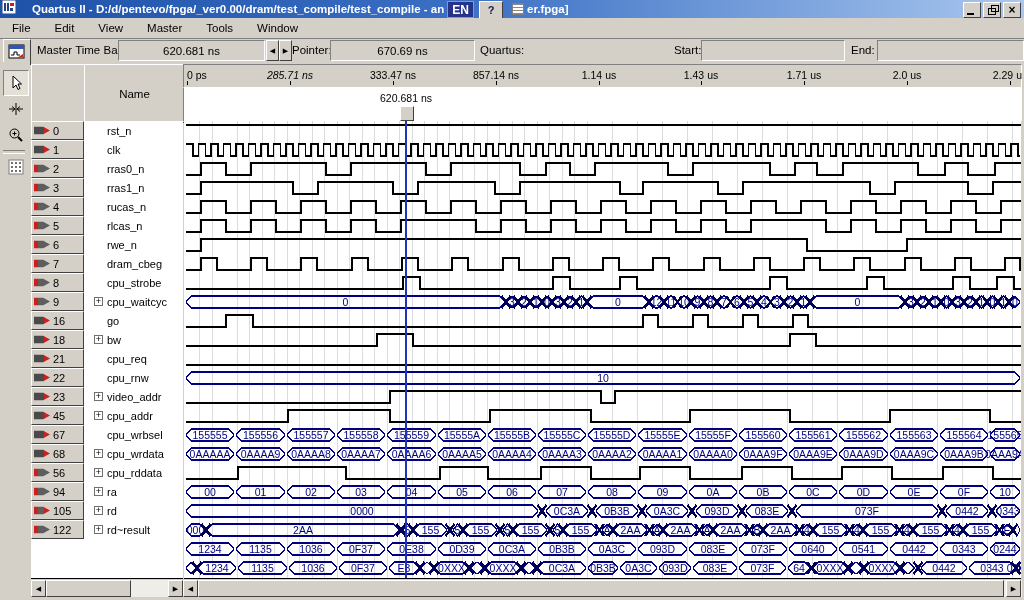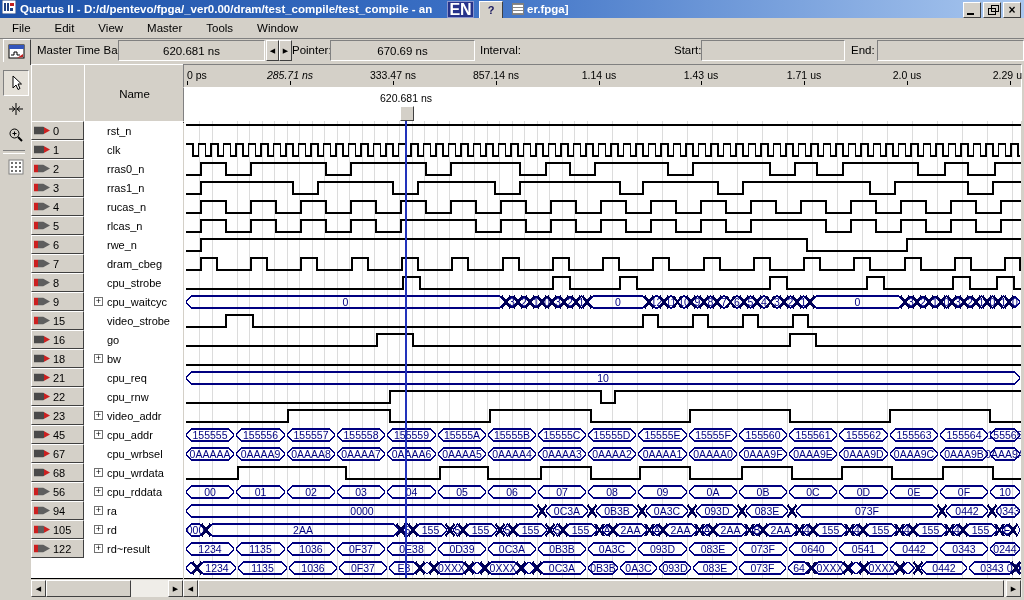--- a/index.html
+++ b/index.html
@@ -1,25 +1,25 @@
 <!DOCTYPE html>
 <html><head>
 <meta charset="utf-8">
 <style>
   html,body{margin:0;padding:0;background:#555;}
   .screen{position:relative;width:1024px;height:600px;background:#d4d0c8;overflow:hidden;
           font-family:"Liberation Sans",sans-serif;-webkit-font-smoothing:none;}
   
   .titlebar{position:absolute;left:0;top:0;width:1024px;height:18px;
     background:linear-gradient(90deg,#1e52a8 0%,#3a6fc4 45%,#a9c7ef 100%);
-    color:#fff;display:flex;align-items:center;}
+    color:#fff;display:flex;align-items:center;gap:12px;}
   .appicon{margin-left:2px;flex:none;}
   .title{font-size:11.5px;font-weight:bold;padding-left:4px;white-space:nowrap;}
   .langbadge{position:absolute;left:447px;top:1px;width:25px;height:15px;background:#26338b;
-    border:1px solid #8a95cc;color:#fff;font-size:16px;font-weight:bold;
+    border:1px solid #8a95cc;color:#fff;font-size:12px;font-weight:bold;
     display:flex;align-items:center;justify-content:center;text-align:right;}
   .helpbtn{position:absolute;left:479px;top:1px;width:22px;height:16px;background:#d4d0c8;
     border:1px solid;border-color:#fff #404040 #404040 #fff;color:#16165e;font-weight:bold;
     font-size:11px;display:flex;align-items:center;justify-content:center;}
   .childfrag{position:absolute;left:512px;top:1px;height:16px;display:flex;align-items:center;gap:3px;}
   .childicon{width:10px;height:10px;background:#fff;border:1px solid #808080;
     background-image:repeating-linear-gradient(0deg,#888 0 1px,transparent 1px 3px);}
   .childtitle{font-size:11.5px;font-weight:bold;color:#fff;white-space:nowrap;}
   .winbtns{position:absolute;right:3px;top:2px;display:flex;gap:2px;}
   .wbtn{width:16px;height:14px;background:#d4d0c8;border:1px solid;border-color:#fff #404040 #404040 #fff;
@@ -147,21 +147,21 @@
         </svg>
     </span>
     <span class="tlabel" style="left:37px">Master Time Bar:</span>
     <span class="tfield" style="left:118px;width:145px">620.681 ns</span>
     <span class="spin">
       <span class="spinbtn">◀</span>
       <span class="spinbtn">▶</span>
     </span>
     <span class="tlabel" style="left:292px">Pointer:</span>
     <span class="tfield" style="left:330px;width:143px">670.69 ns</span>
-    <span class="tlabel" style="left:480px">Interval:</span>
+    <span class="tlabel" style="left:480px">Quartus:</span>
     <span class="tlabel" style="left:674px">Start:</span>
     <span class="tfield" style="left:701px;width:142px"></span>
     <span class="tlabel" style="left:851px">End:</span>
     <span class="tfield" style="left:877px;width:145px"></span>
   </div>
 
   <div class="vstrip">
     <span class="vbtn pressed" style="top:8px">
       <svg width="16" height="16">
           <path d="M5,1 L5,13 L8,10 L10,14.5 L12,13.5 L10,9 L13.5,9 Z" fill="#fff" stroke="#000"></path>
@@ -295,30 +295,20 @@
         </div>
       </div>
       <div class="srow">
         <div class="numcell">
           <span class="sigicon out"></span>
           <span>9</span>
         </div>
         <div class="namecell">
           <span class="expand">+</span>
           <span>cpu_waitcyc</span>
-        </div>
-      </div>
-      <div class="srow">
-        <div class="numcell">
-          <span class="sigicon out"></span>
-          <span>15</span>
-        </div>
-        <div class="namecell">
-          <span class="expand hidden">+</span>
-          <span>video_strobe</span>
         </div>
       </div>
       <div class="srow">
         <div class="numcell">
           <span class="sigicon in"></span>
           <span>16</span>
         </div>
         <div class="namecell">
           <span class="expand hidden">+</span>
           <span>go</span>

